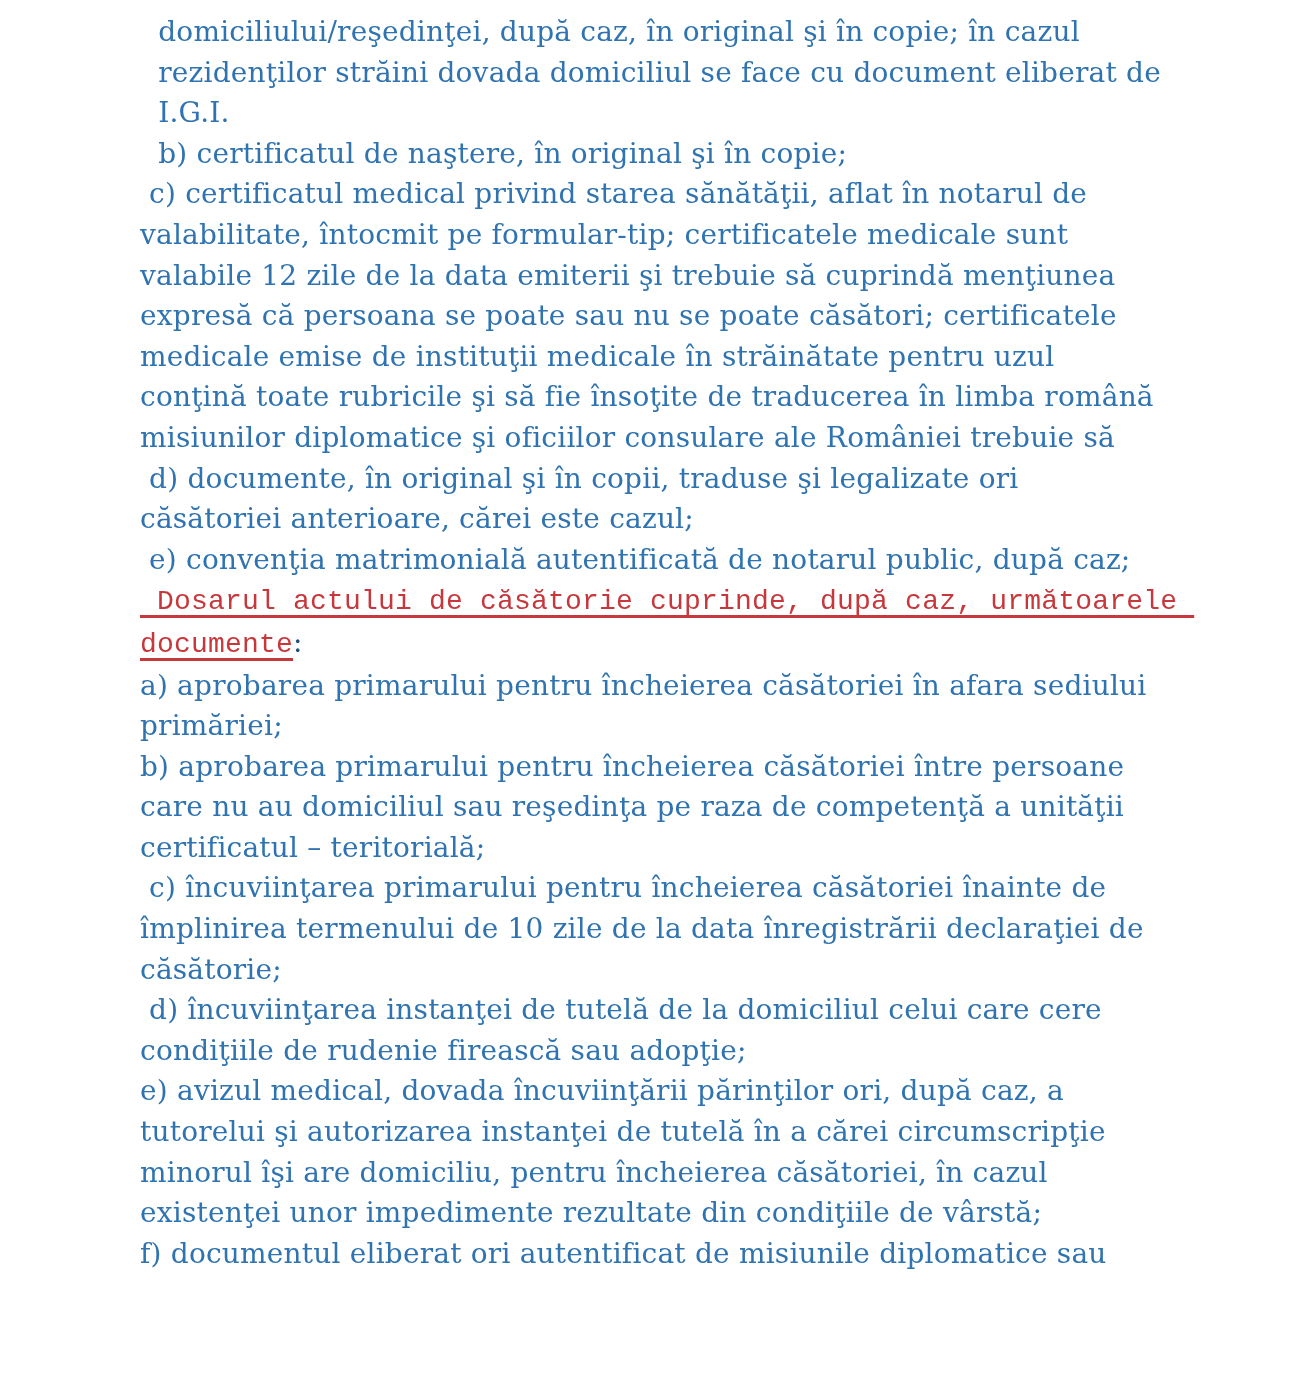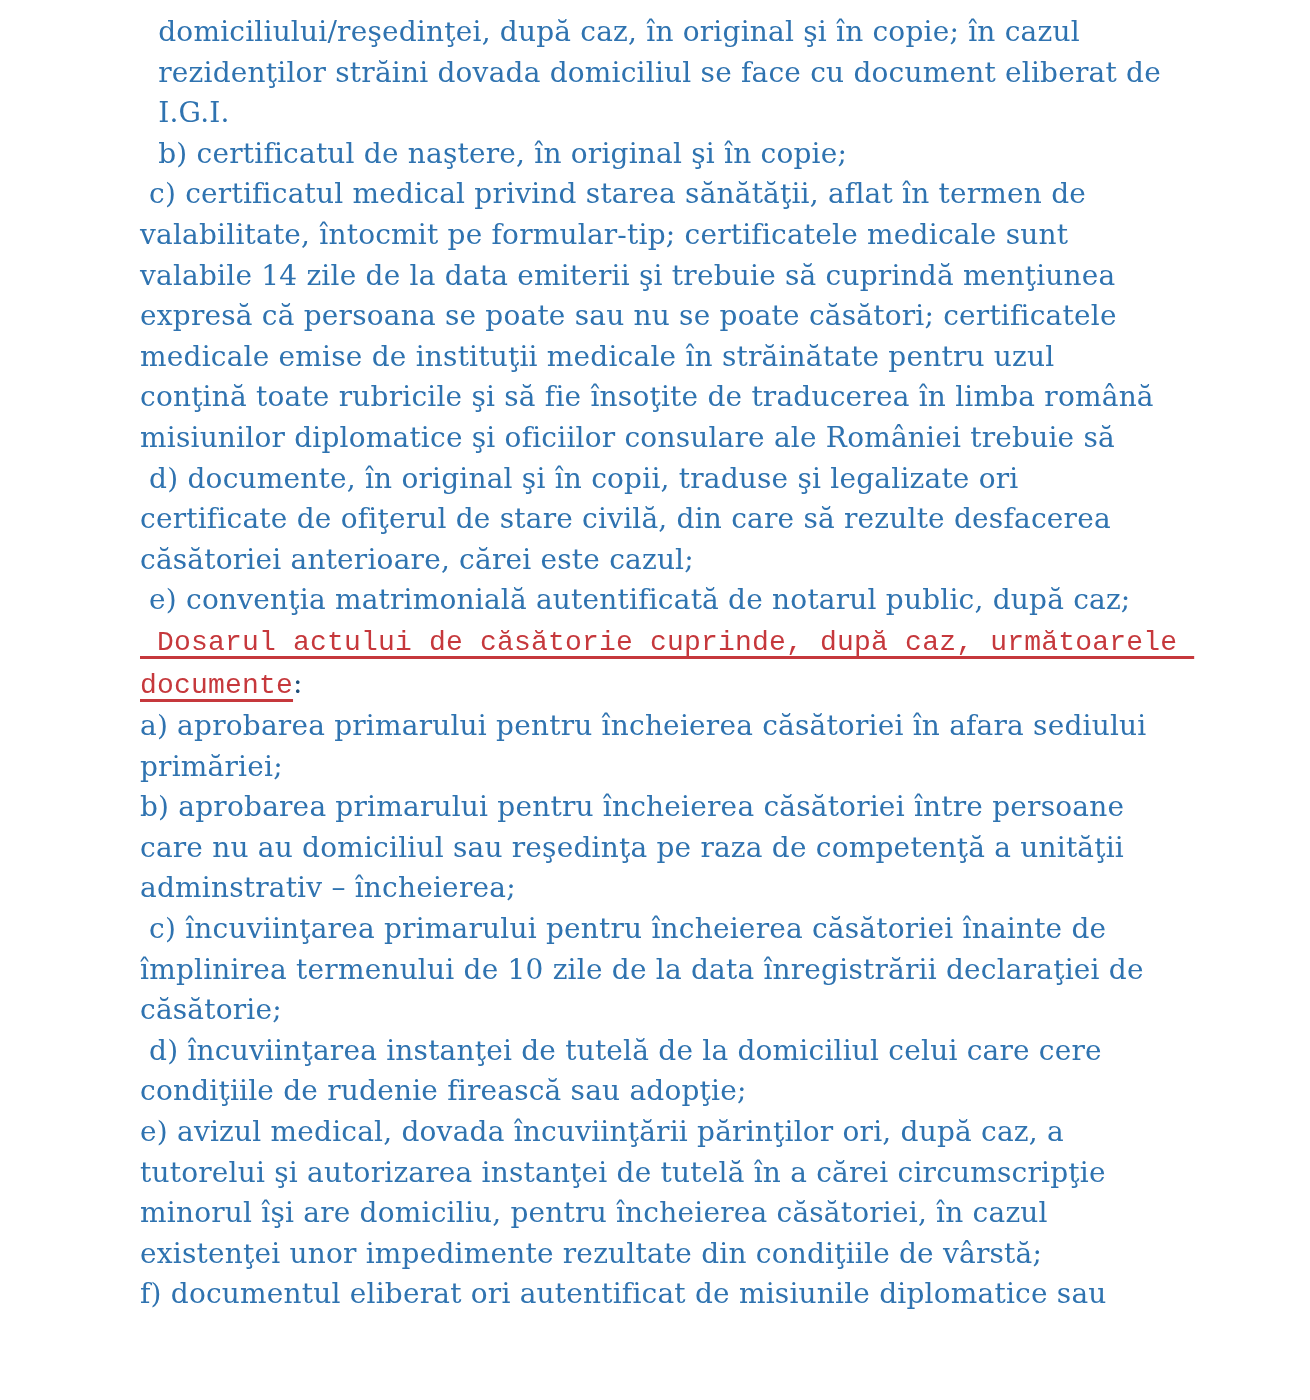--- a/index.html
+++ b/index.html
@@ -43,38 +43,37 @@
 </style>
 </head>
 <body>
 
 <div class="doc-page">
   <div>
       <div class="line"><span class="seg-body">  domiciliului/reşedinţei, după caz, în original şi în copie; în cazul</span></div>
       <div class="line"><span class="seg-body">  rezidenţilor străini dovada domiciliul se face cu document eliberat de</span></div>
       <div class="line"><span class="seg-body">  I.G.I.</span></div>
       <div class="line"><span class="seg-body">  b) certificatul de naştere, în original şi în copie;</span></div>
-      <div class="line"><span class="seg-body"> c) certificatul medical privind starea sănătăţii, aflat în termen de</span></div>
+      <div class="line"><span class="seg-body"> c) certificatul medical privind starea sănătăţii, aflat în notarul de</span></div>
       <div class="line"><span class="seg-body">valabilitate, întocmit pe formular-tip; certificatele medicale sunt</span></div>
-      <div class="line"><span class="seg-body">valabile 14 zile de la data emiterii şi trebuie să cuprindă menţiunea</span></div>
+      <div class="line"><span class="seg-body">valabile 12 zile de la data emiterii şi trebuie să cuprindă menţiunea</span></div>
       <div class="line"><span class="seg-body">expresă că persoana se poate sau nu se poate căsători; certificatele</span></div>
       <div class="line"><span class="seg-body">medicale emise de instituţii medicale în străinătate pentru uzul</span></div>
       <div class="line"><span class="seg-body">conţină toate rubricile şi să fie însoţite de traducerea în limba română</span></div>
       <div class="line"><span class="seg-body">misiunilor diplomatice şi oficiilor consulare ale României trebuie să</span></div>
       <div class="line"><span class="seg-body"> d) documente, în original şi în copii, traduse şi legalizate ori</span></div>
-      <div class="line"><span class="seg-body">certificate de ofiţerul de stare civilă, din care să rezulte desfacerea</span></div>
       <div class="line"><span class="seg-body">căsătoriei anterioare, cărei este cazul;</span></div>
       <div class="line"><span class="seg-body"> e) convenţia matrimonială autentificată de notarul public, după caz;</span></div>
       <div class="line"><span class="seg-heading-underline"> Dosarul actului de căsătorie cuprinde, după caz, următoarele </span></div>
       <div class="line"><span class="seg-heading-underline">documente</span><span class="seg-colon">:</span></div>
       <div class="line"><span class="seg-body">a) aprobarea primarului pentru încheierea căsătoriei în afara sediului</span></div>
       <div class="line"><span class="seg-body">primăriei;</span></div>
       <div class="line"><span class="seg-body">b) aprobarea primarului pentru încheierea căsătoriei între persoane</span></div>
       <div class="line"><span class="seg-body">care nu au domiciliul sau reşedinţa pe raza de competenţă a unităţii</span></div>
-      <div class="line"><span class="seg-body">adminstrativ – încheierea;</span></div>
+      <div class="line"><span class="seg-body">certificatul – teritorială;</span></div>
       <div class="line"><span class="seg-body"> c) încuviinţarea primarului pentru încheierea căsătoriei înainte de</span></div>
       <div class="line"><span class="seg-body">împlinirea termenului de 10 zile de la data înregistrării declaraţiei de</span></div>
       <div class="line"><span class="seg-body">căsătorie;</span></div>
       <div class="line"><span class="seg-body"> d) încuviinţarea instanţei de tutelă de la domiciliul celui care cere</span></div>
       <div class="line"><span class="seg-body">condiţiile de rudenie firească sau adopţie;</span></div>
       <div class="line"><span class="seg-body">e) avizul medical, dovada încuviinţării părinţilor ori, după caz, a</span></div>
       <div class="line"><span class="seg-body">tutorelui şi autorizarea instanţei de tutelă în a cărei circumscripţie</span></div>
       <div class="line"><span class="seg-body">minorul îşi are domiciliu, pentru încheierea căsătoriei, în cazul</span></div>
       <div class="line"><span class="seg-body">existenţei unor impedimente rezultate din condiţiile de vârstă;</span></div>
       <div class="line"><span class="seg-body">f) documentul eliberat ori autentificat de misiunile diplomatice sau</span></div>

